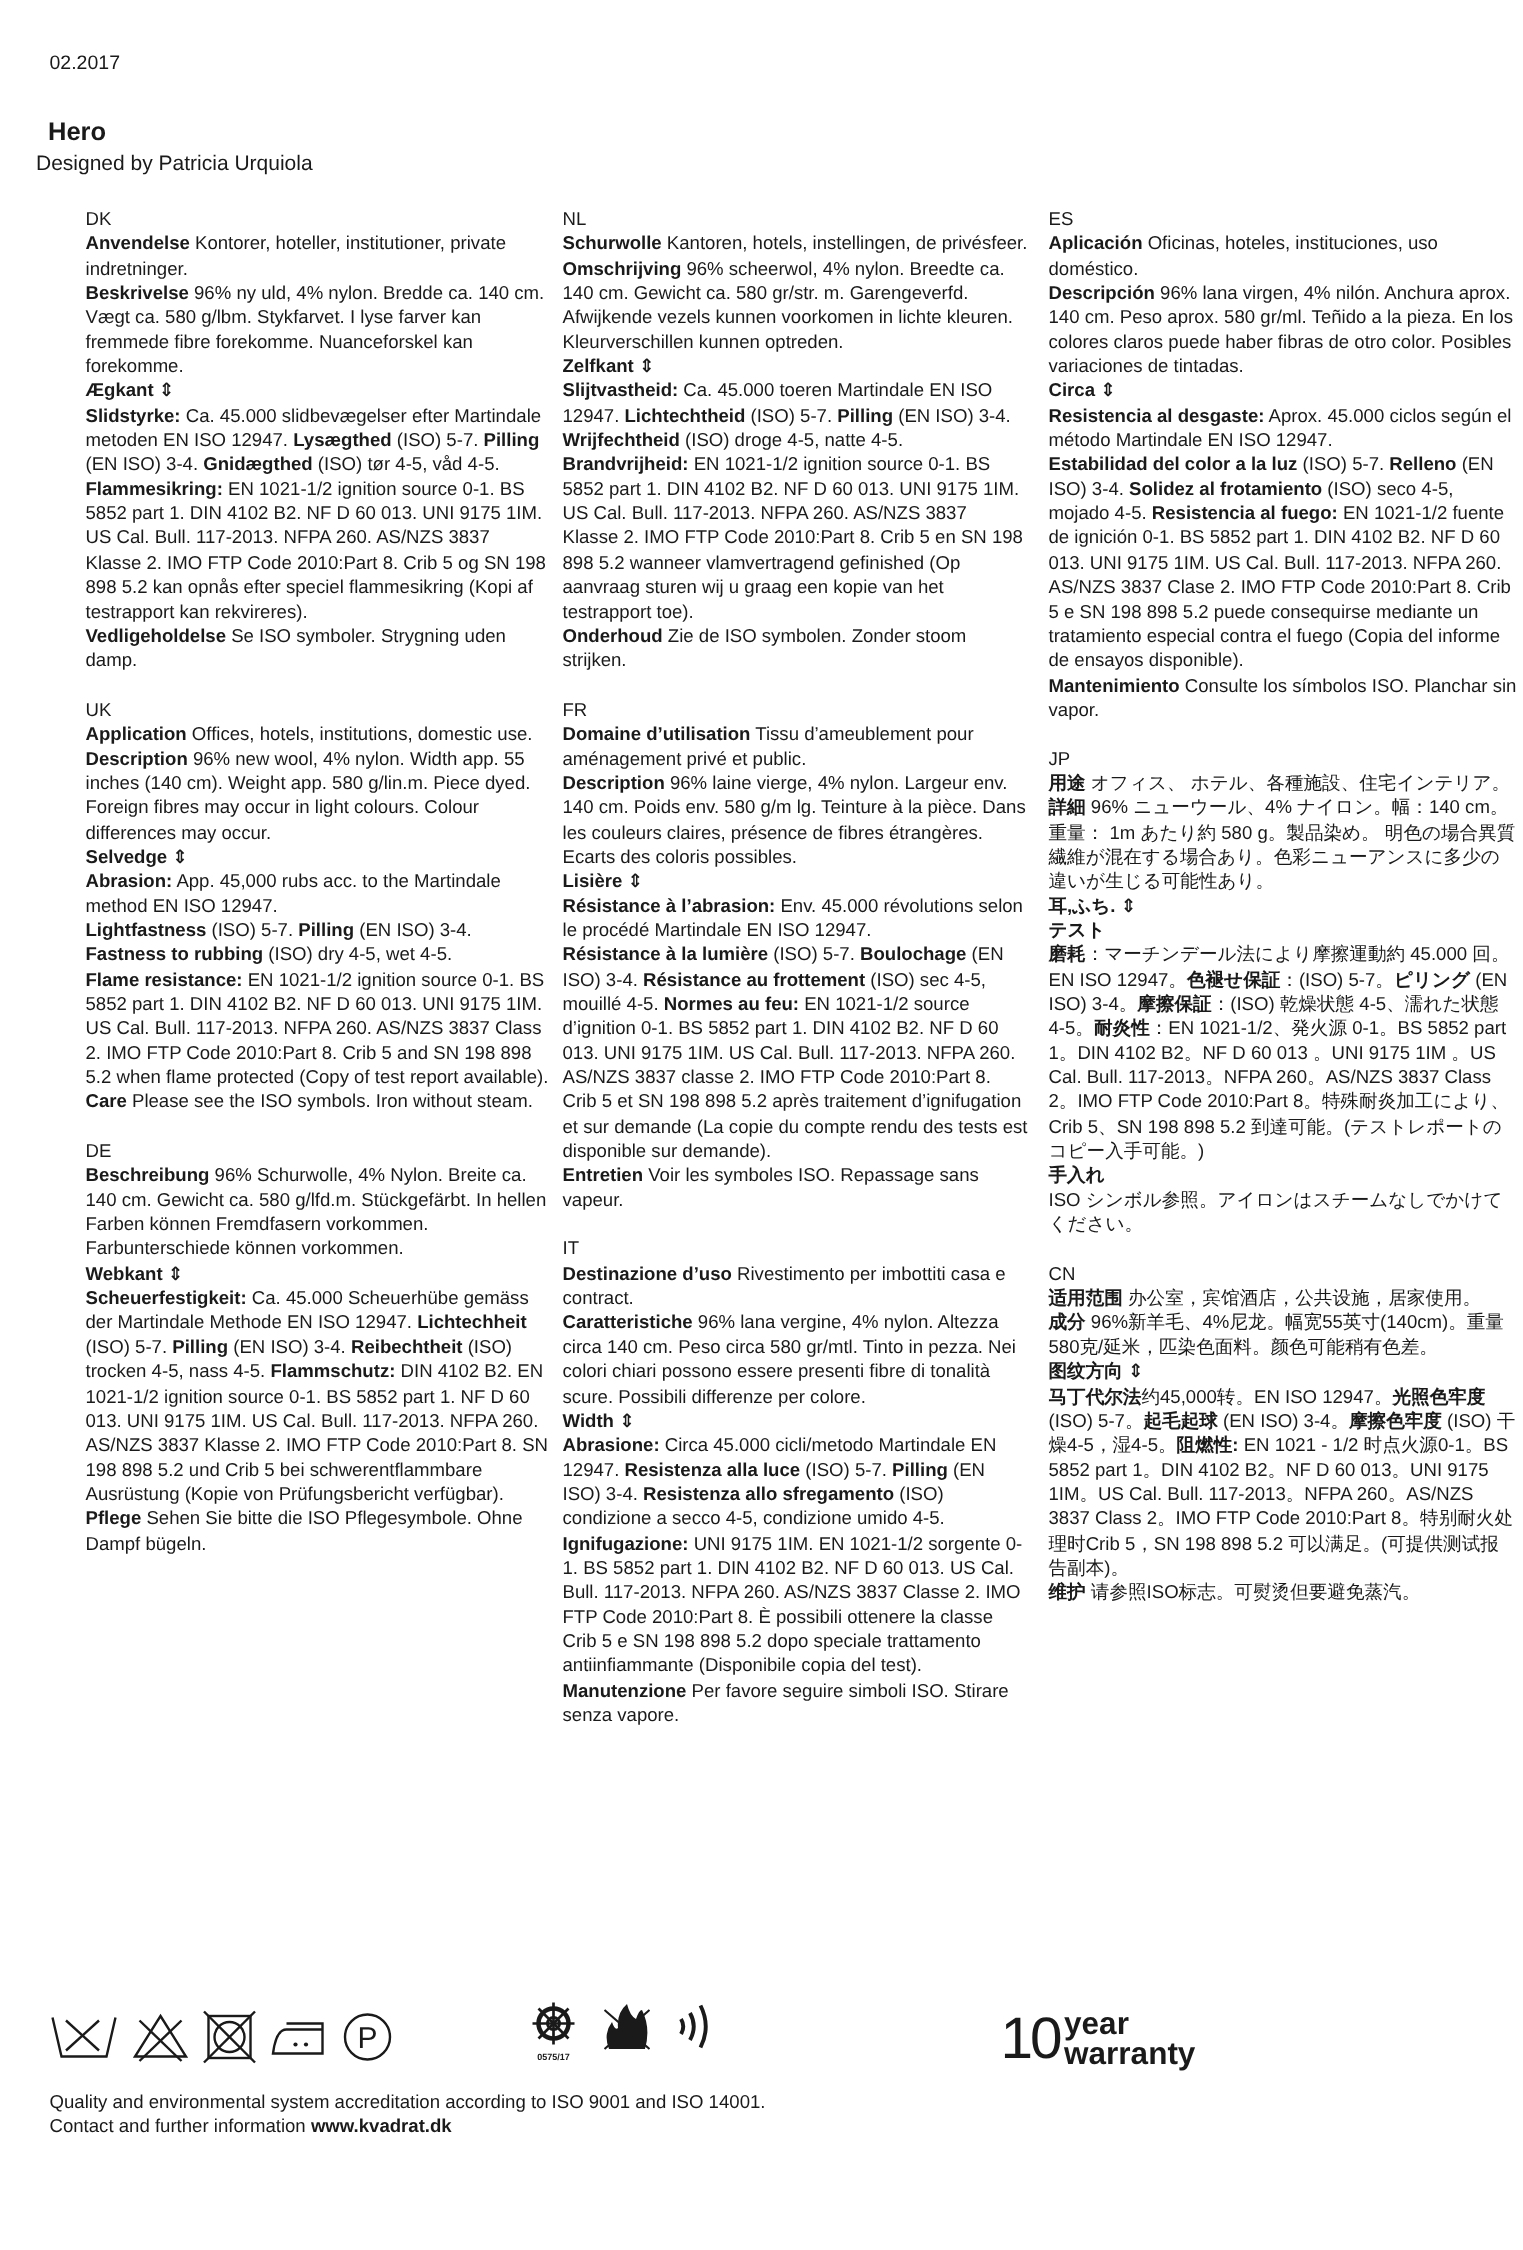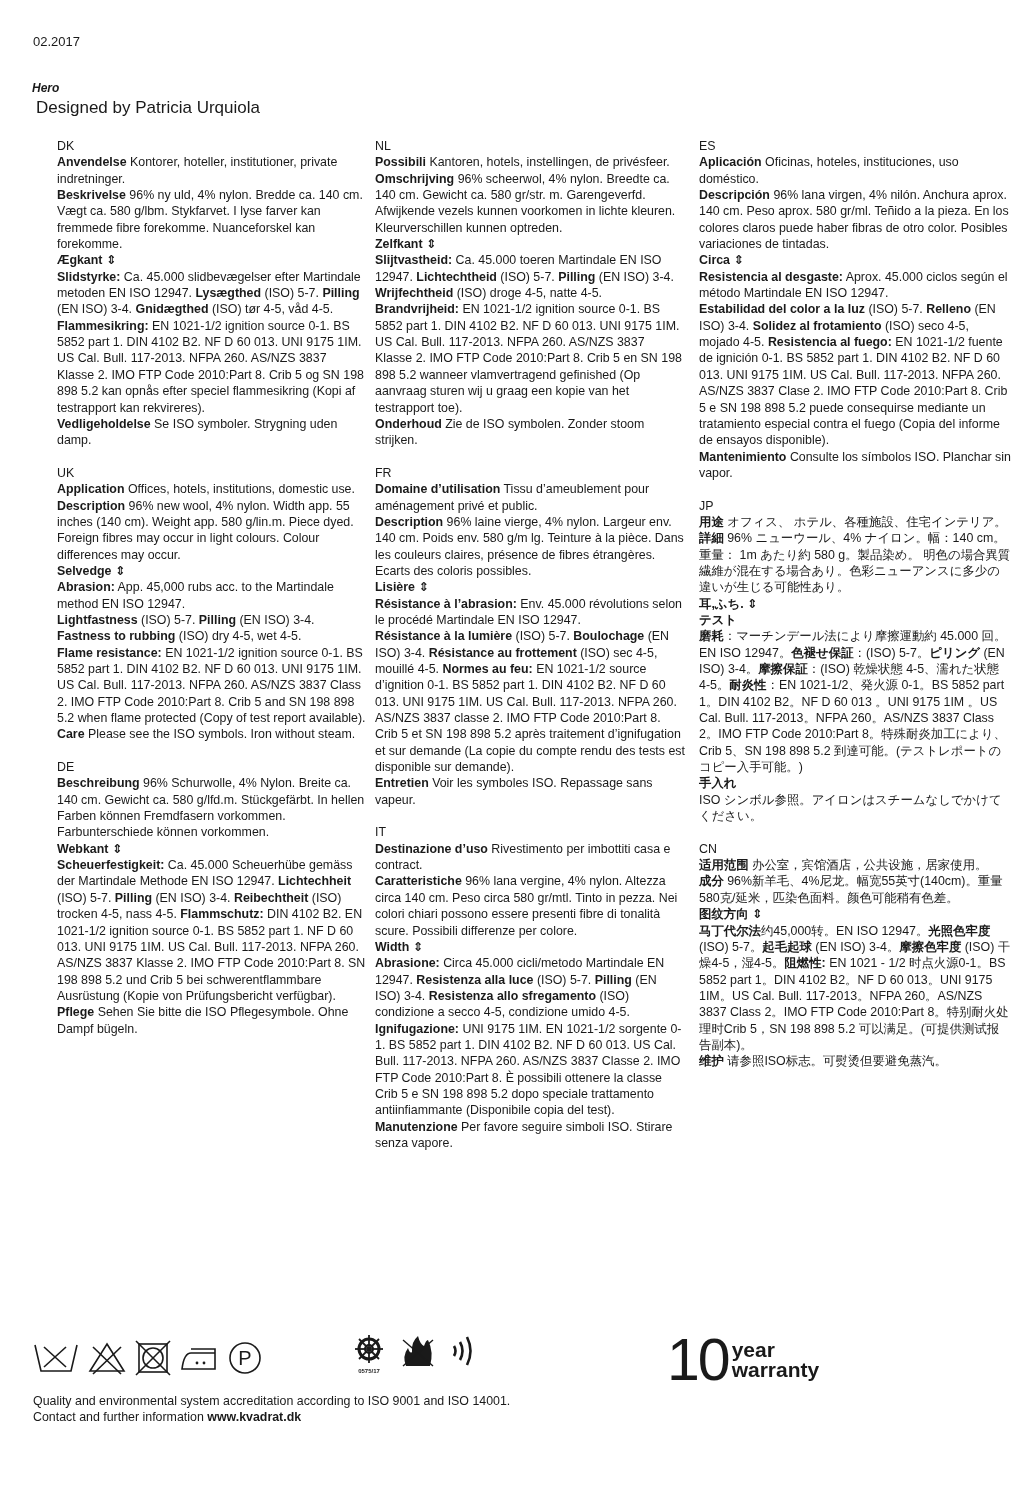--- a/index.html
+++ b/index.html
@@ -1,35 +1,35 @@
 <!DOCTYPE html>
 <html><head>
 <meta charset="utf-8">
 <style>
   html, body { margin:0; padding:0; background:#ffffff; }
   body { width:1015px; height:1500px; position:relative; overflow:hidden;
          font-family:"Liberation Sans", "DejaVu Sans", sans-serif; color:#1a1a1a; }
   .date { position:absolute; left:33px; top:34px; font-size:13px; }
-  .title { position:absolute; left:32px; top:78px; font-size:12px; font-weight:bold; line-height:20px;font-style:italic; }
-  .subtitle { position:absolute; left:36px; top:97px; font-size:17px; line-height:22px; }
+  .title { position:absolute; left:32px; top:78px; font-size:17px; font-weight:bold; line-height:20px; }
+  .subtitle { position:absolute; left:24px; top:97px; font-size:14px; line-height:22px; }
   .col { position:absolute; top:138px; font-size:12.4px; line-height:16.35px;margin-left:24px; }
   .col1 { left:33px; width:310px; }
   .col2 { left:351px; width:310px; }
   .col3 { left:675px; width:312px; }
   .section { margin-bottom:16.35px; }
   .lang { display:block; }
   .para { display:block; }
   .para b { font-weight:bold; }
   .arrow { font-weight:bold; }
   .icons { position:absolute; top:1338px; left:33px; height:40px; display:flex; align-items:center; gap:8px; }
   .icons svg { display:block; }
   .icons2 { position:absolute; top:1334px; left:352px; display:flex; align-items:flex-start; gap:14px; }
   .cert-label { font-size:6px; text-align:center; font-weight:bold; }
   .warranty { position:absolute; left:667px; top:1338px; display:flex; align-items:center; }
-  .warranty .num { font-size:59px; line-height:44px; letter-spacing:-2px; }
+  .warranty .num { font-size:39px; line-height:44px; letter-spacing:-2px; }
   .warranty .words { font-size:21px; line-height:20px; margin-left:3px;font-weight:bold; }
   .footer { position:absolute; left:33px; top:1393px; font-size:12.4px; line-height:16px; }
   .footer b { font-weight:bold; }
 </style>
 </head>
 <body>
 
 <div class="date">02.2017</div>
 <div class="title">Hero</div>
 <div class="subtitle">Designed by Patricia Urquiola</div>
@@ -59,21 +59,21 @@
     <span class="para"><b>Beschreibung</b><span> 96% Schurwolle, 4% Nylon. Breite ca. 140 cm. Gewicht ca. 580 g/lfd.m. Stückgefärbt. In hellen Farben können Fremdfasern vorkommen. Farbunterschiede können vorkommen.</span></span>
     <span class="para"><b>Webkant</b> <b class="arrow">⇕</b></span>
     <span class="para"><b>Scheuerfestigkeit:</b><span> Ca. 45.000 Scheuerhübe gemäss der Martindale Methode EN ISO 12947. </span><b>Lichtechheit</b><span> (ISO) 5-7. </span><b>Pilling</b><span> (EN ISO) 3-4. </span><b>Reibechtheit</b><span> (ISO) trocken 4-5, nass 4-5. </span><b>Flammschutz:</b><span> DIN 4102 B2. EN 1021-1/2 ignition source 0-1. BS 5852 part 1. NF D 60 013. UNI 9175 1IM. US Cal. Bull. 117-2013. NFPA 260. AS/NZS 3837 Klasse 2. IMO FTP Code 2010:Part 8. SN 198 898 5.2 und Crib 5 bei schwerentflammbare Ausrüstung (Kopie von Prüfungsbericht verfügbar).</span></span>
     <span class="para"><b>Pflege</b><span> Sehen Sie bitte die ISO Pflegesymbole. Ohne Dampf bügeln.</span></span>
   </div>
 </div>
 
 <div class="col col2">
   <div class="section">
     <span class="lang">NL</span>
-    <span class="para"><b>Possibili</b><span> Kantoren, hotels, instellingen, de privésfeer.</span></span>
+    <span class="para"><b>Schurwolle</b><span> Kantoren, hotels, instellingen, de privésfeer.</span></span>
     <span class="para"><b>Omschrijving</b><span> 96% scheerwol, 4% nylon. Breedte ca. 140 cm. Gewicht ca. 580 gr/str. m. Garengeverfd. Afwijkende vezels kunnen voorkomen in lichte kleuren. Kleurverschillen kunnen optreden.</span></span>
     <span class="para"><b>Zelfkant</b> <b class="arrow">⇕</b></span>
     <span class="para"><b>Slijtvastheid:</b><span> Ca. 45.000 toeren Martindale EN ISO 12947. </span><b>Lichtechtheid</b><span> (ISO) 5-7. </span><b>Pilling</b><span> (EN ISO) 3-4. </span><b>Wrijfechtheid</b><span> (ISO) droge 4-5, natte 4-5. </span><b>Brandvrijheid:</b><span> EN 1021-1/2 ignition source 0-1. BS 5852 part 1. DIN 4102 B2. NF D 60 013. UNI 9175 1IM. US Cal. Bull. 117-2013. NFPA 260. AS/NZS 3837 Klasse 2. IMO FTP Code 2010:Part 8. Crib 5 en SN 198 898 5.2 wanneer vlamvertragend gefinished (Op aanvraag sturen wij u graag een kopie van het testrapport toe).</span></span>
     <span class="para"><b>Onderhoud</b><span> Zie de ISO symbolen. Zonder stoom strijken.</span></span>
   </div>
   <div class="section">
     <span class="lang">FR</span>
     <span class="para"><b>Domaine d’utilisation</b><span> Tissu d’ameublement pour aménagement privé et public.</span></span>
     <span class="para"><b>Description</b><span> 96% laine vierge, 4% nylon. Largeur env. 140 cm. Poids env. 580 g/m lg. Teinture à la pièce. Dans les couleurs claires, présence de fibres étrangères. Ecarts des coloris possibles.</span></span>
     <span class="para"><b>Lisière</b> <b class="arrow">⇕</b></span>

